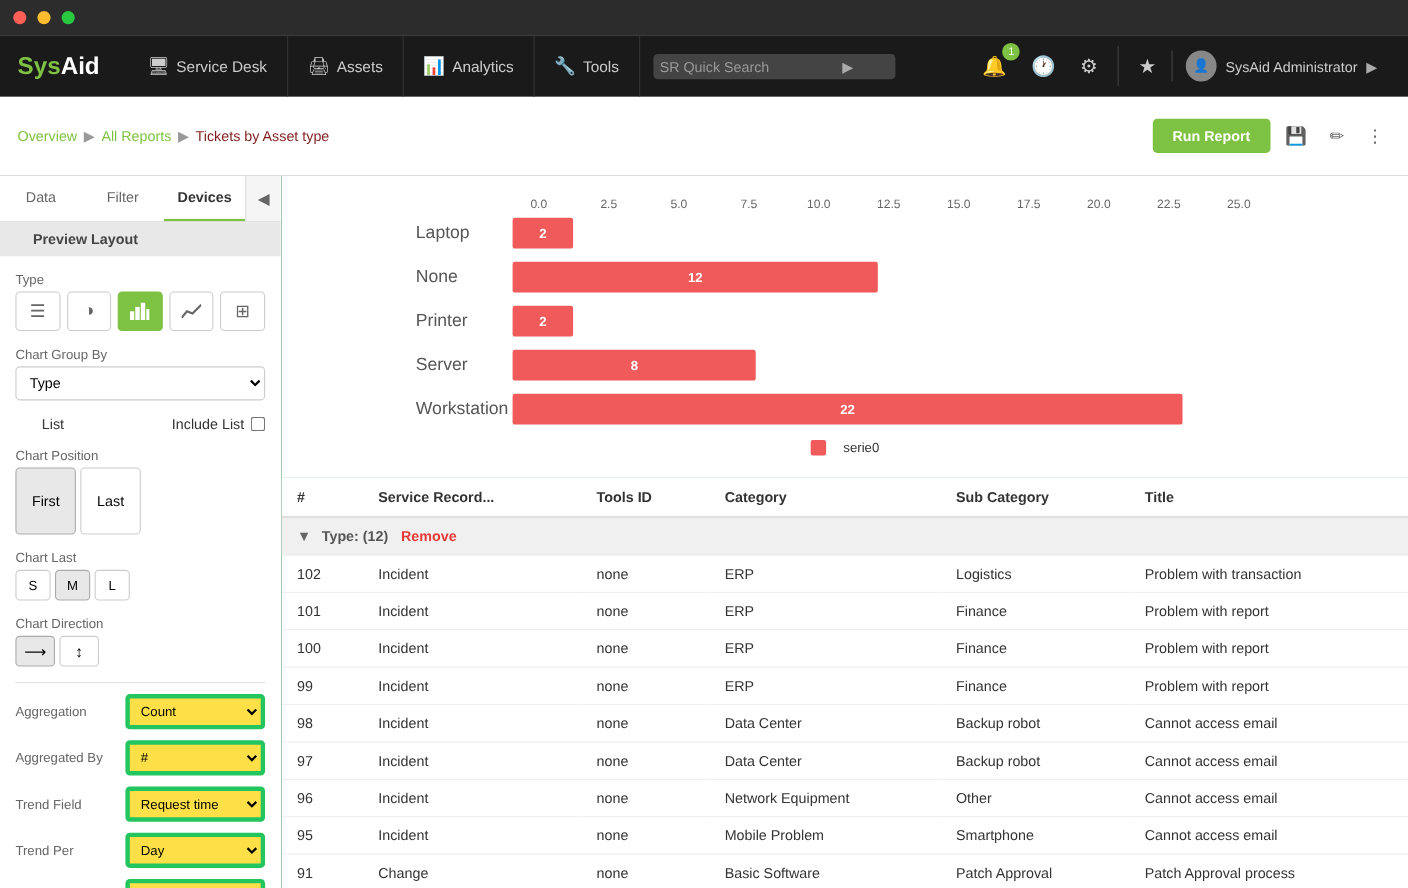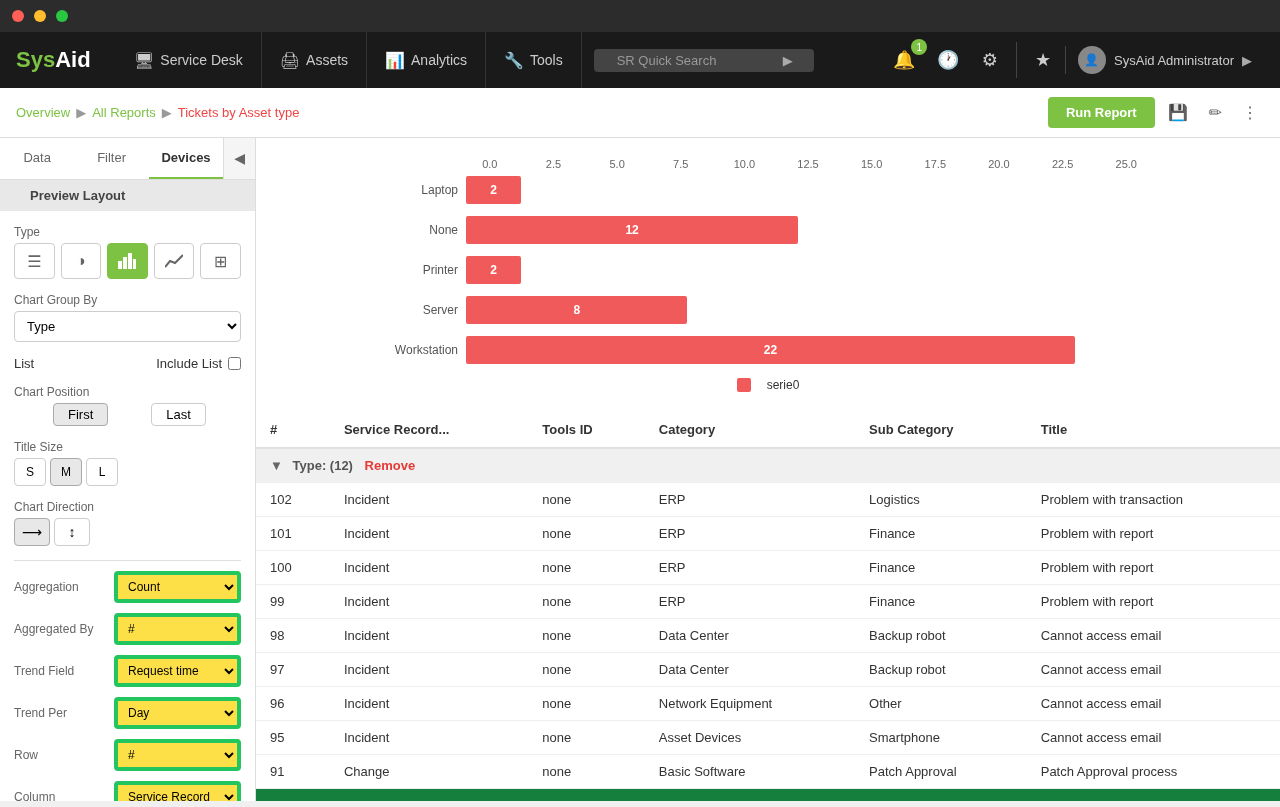--- a/index.html
+++ b/index.html
@@ -47,21 +47,21 @@
       font-size: 14px;
       border-right: 1px solid #333;
     }
     .nav-item .nav-icon { font-size: 16px; }
     .nav-search {
       margin-left: 12px;
       display: flex;
       align-items: center;
       background: #444;
       border-radius: 4px;
-      padding: 4px 23px;
+      padding: 4px 6px;
       gap: 6px;
       flex: 1;
       max-width: 220px;
     }
     .nav-search input {
       background: transparent;
       border: none;
       color: #ccc;
       font-size: 13px;
       outline: none;
@@ -118,36 +118,36 @@
       display: flex;
       align-items: center;
       justify-content: center;
       font-size: 12px;
       color: white;
     }
 
     
     .breadcrumb-bar {
       background: white;
-      padding: 9px 16px;
+      padding: 20px 16px;
       display: flex;
       align-items: center;
       gap: 6px;
       border-bottom: 1px solid #ddd;
       justify-content: space-between;
     }
     .breadcrumb-left {
       display: flex;
       align-items: center;
       gap: 6px;
       font-size: 13px;
     }
     .breadcrumb-link { color: #7dc243; cursor: pointer; }
     .breadcrumb-sep { color: #999; }
-    .breadcrumb-current { color: #ef4444; }
+    .breadcrumb-current { color: #7f1d1d; }
     .run-report-btn {
       background: #7dc243;
       color: white;
       border: none;
       padding: 8px 18px;
       border-radius: 4px;
       font-size: 13px;
       cursor: pointer;
       font-weight: bold;
     }
@@ -252,33 +252,33 @@
       padding: 6px 8px;
       border: 1px solid #ccc;
       border-radius: 4px;
       font-size: 13px;
       background: white;
     }
     .checkbox-row {
       display: flex;
       align-items: flex-end;
       justify-content: space-between;
+      margin-left: 24px;
     }
     .btn-group {
       display: flex;
       gap: 4px;
     }
     .btn-group-item {
-      padding: 3px 14px;
+      padding: 22px 14px;
       border: 1px solid #ccc;
       background: white;
       border-radius: 4px;
       cursor: pointer;
       font-size: 13px;
-      margin-left: 39px;
     }
     .btn-group-item.active {
       background: #e8e8e8;
       border-color: #aaa;
     }
     .size-group {
       display: flex;
       gap: 4px;
     }
     .size-btn {
@@ -372,22 +372,21 @@
       flex-direction: column;
       gap: 8px;
     }
     .chart-row {
       display: flex;
       align-items: center;
       gap: 8px;
     }
     .chart-row-label {
       width: 80px;
-      text-align: right;
-      font-size: 12px;
+      font-size: 16px;
       color: #555;
       flex-shrink: 0;
     }
     .chart-row-bar-area {
       flex: 1;
       position: relative;
       height: 32px;
       display: flex;
       align-items: center;
     }
@@ -585,21 +584,21 @@
 
       <div class="form-group">
         <div class="form-label">Chart Position</div>
         <div class="btn-group">
           <button class="btn-group-item active">First</button>
           <button class="btn-group-item">Last</button>
         </div>
       </div>
 
       <div class="form-group">
-        <div class="form-label">Title Size</div>
+        <div class="form-label">Chart Last</div>
         <div class="size-group">
           <button class="size-btn">S</button>
           <button class="size-btn active">M</button>
           <button class="size-btn">L</button>
         </div>
       </div>
 
       <div class="form-group">
         <div class="form-label">Chart Direction</div>
         <div class="direction-group">
@@ -818,21 +817,21 @@
             <td>Incident</td>
             <td>none</td>
             <td>Network Equipment</td>
             <td>Other</td>
             <td>Cannot access email</td>
           </tr>
           <tr class="data-row">
             <td>95</td>
             <td>Incident</td>
             <td>none</td>
-            <td>Asset Devices</td>
+            <td>Mobile Problem</td>
             <td>Smartphone</td>
             <td>Cannot access email</td>
           </tr>
           <tr class="data-row">
             <td>91</td>
             <td>Change</td>
             <td>none</td>
             <td>Basic Software</td>
             <td>Patch Approval</td>
             <td>Patch Approval process</td>

